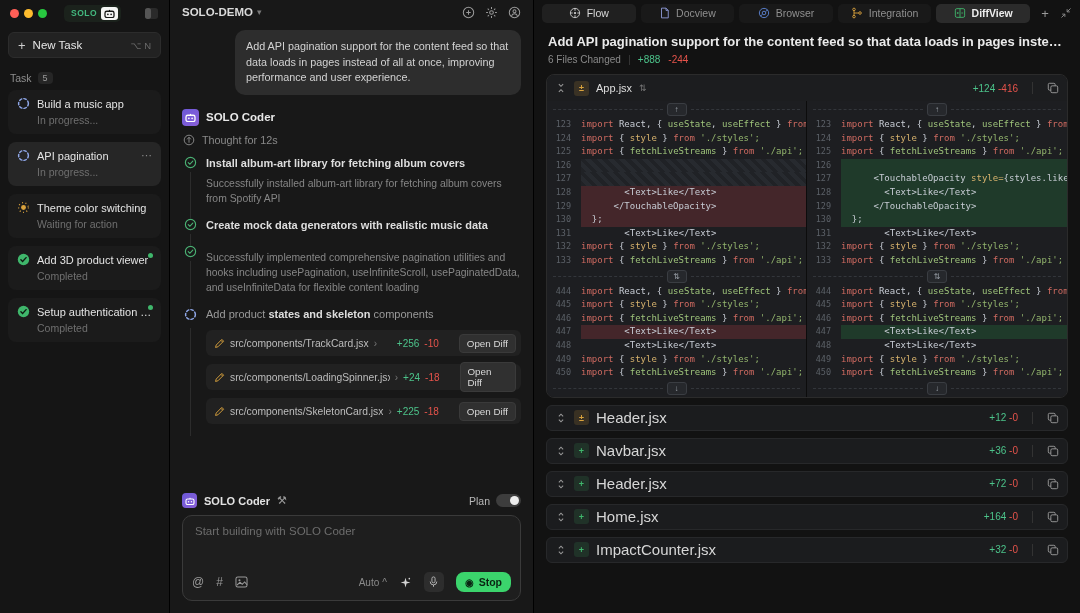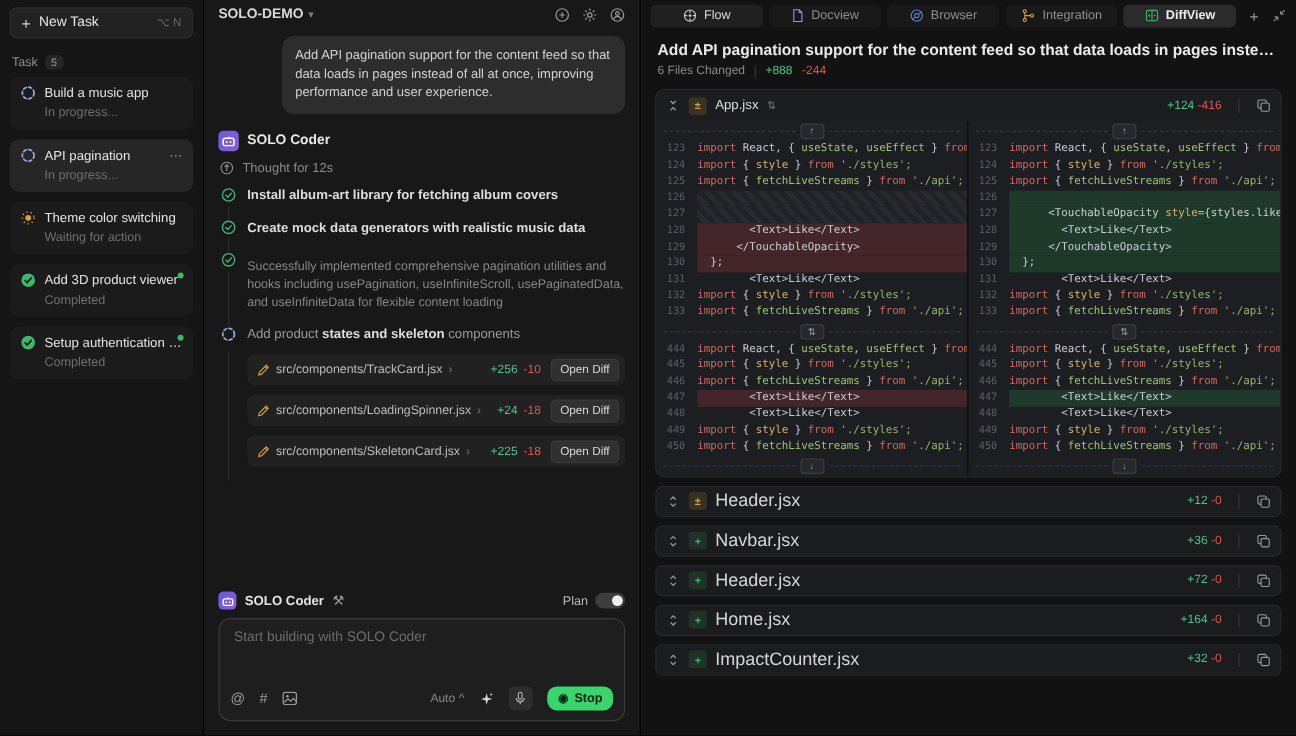--- a/index.html
+++ b/index.html
@@ -48,21 +48,21 @@
   .rail { width:16px; display:flex; flex-direction:column; align-items:center; flex-shrink:0; }
   .rail .rline { flex:1; width:1px; background:#2c2c2c; margin-top:3px; }
   .step-body { flex:1; min-width:0; padding-bottom:12px; }
   .step-title { font-size:11px; font-weight:bold; color:#dedede; line-height:15px; }
   .step-desc { margin-top:5px; font-size:10.4px; line-height:1.45; color:#868686; }
   .mix-dim { color:#9a9a9a; font-weight:normal; }
   .file-row { margin-top:8px; height:26px; background:#212121; border-radius:6px; display:flex; align-items:center; padding:0 5px 0 8px; gap:5px; }
   .fr-path { font-size:10.3px; color:#bdbdbd; white-space:nowrap; overflow:hidden; }
   .fr-arrow { color:#777; font-size:10px; }
   .fr-add { margin-left:auto; color:#4cc38a; font-size:10px; }
-  .fr-del { color:#e5534b; font-size:10px; margin-right:3px; }
+  .fr-del { color:#e5534b; font-size:10px; margin-right:15px; }
   .open-diff { background:#303030; border:1px solid #3a3a3a; border-radius:4px; color:#d8d8d8; font-size:9.8px; padding:3px 7px; cursor:pointer; }
 
   .composer { margin:8px 12px 12px; }
   .cmp-head { display:flex; align-items:center; gap:7px; margin-bottom:7px; }
   .cmp-name { font-size:11px; font-weight:bold; color:#e3e3e3; }
   .cmp-tools { color:#9a9a9a; font-size:11px; }
   .plan-wrap { margin-left:auto; display:flex; align-items:center; gap:6px; }
   .plan-label { color:#b9b9b9; font-size:10.5px; }
   .toggle { width:25px; height:13px; background:#3d3d3d; border-radius:7px; position:relative; cursor:pointer; }
   .toggle .knob { position:absolute; right:2px; top:2px; width:9px; height:9px; border-radius:50%; background:#ededed; }
@@ -116,20 +116,42 @@
   .cf-counts { margin-left:auto; font-size:10px; }
   .icon-btn { display:flex; cursor:pointer; }
   .g-add{color:#4cc38a}.g-del{color:#e5534b}
 </style>
 </head>
 <body>
 
 <div class="app">
 
   <aside class="sidebar">
+    <div class="titlebar">
+      <span class="tl red"></span>
+      <span class="tl yel"></span>
+      <span class="tl grn"></span>
+      <span class="solo-badge">
+        <span class="solo-text">SOLO</span>
+        <span class="robot-chip">
+          <svg width="11" height="9" viewBox="0 0 12 10">
+              <rect x="1" y="2.5" width="10" height="7" rx="2" fill="none" stroke="#151515" stroke-width="1.4"></rect>
+              <circle cx="4.2" cy="6" r="0.9" fill="#151515"></circle>
+              <circle cx="7.8" cy="6" r="0.9" fill="#151515"></circle>
+              <path d="M6 2.5V1" stroke="#151515" stroke-width="1.2"></path>
+            </svg>
+        </span>
+      </span>
+      <span class="panel-toggle">
+        <svg width="15" height="13" viewBox="0 0 16 14">
+            <rect x="1" y="1" width="14" height="12" rx="3" fill="#2a2a2a"></rect>
+            <rect x="1" y="1" width="6.5" height="12" rx="3" fill="#555"></rect>
+          </svg>
+      </span>
+    </div>
     <div class="new-task">
       <span class="plus">+</span>
       <span class="nt-label">New Task</span>
       <span class="nt-key">⌥ N</span>
     </div>
     <div class="section-row">
       <span class="sec-label">Task</span>
       <span class="sec-count">5</span>
     </div>
     <div id="task-list">
@@ -250,20 +272,21 @@
               <span style="display:flex">
                 <svg width="13" height="13" viewBox="0 0 16 16">
                   <circle cx="8" cy="8" r="6.3" fill="none" stroke="#4ab073" stroke-width="1.4"></circle>
                   <path d="M5.2 8.2l2 2 3.6-4" fill="none" stroke="#4ab073" stroke-width="1.4" stroke-linecap="round"></path>
                 </svg>
               </span>
               <span class="rline"></span>
             </div>
             <div class="step-body">
               <div class="step-title">Install album-art library for fetching album covers</div>
+              <div class="step-desc">Successfully installed album-art library for fetching album covers from Spotify API</div>
             </div>
           </div>
           <div class="step">
             <div class="rail">
               <span style="display:flex">
                 <svg width="13" height="13" viewBox="0 0 16 16">
                   <circle cx="8" cy="8" r="6.3" fill="none" stroke="#4ab073" stroke-width="1.4"></circle>
                   <path d="M5.2 8.2l2 2 3.6-4" fill="none" stroke="#4ab073" stroke-width="1.4" stroke-linecap="round"></path>
                 </svg>
               </span>

